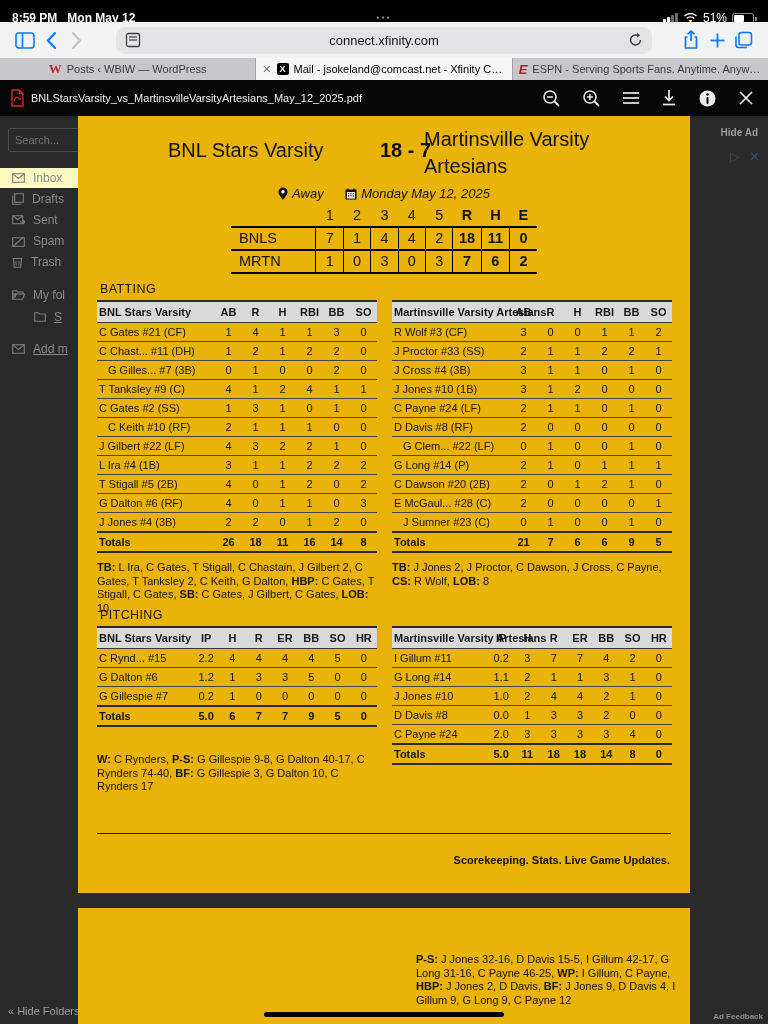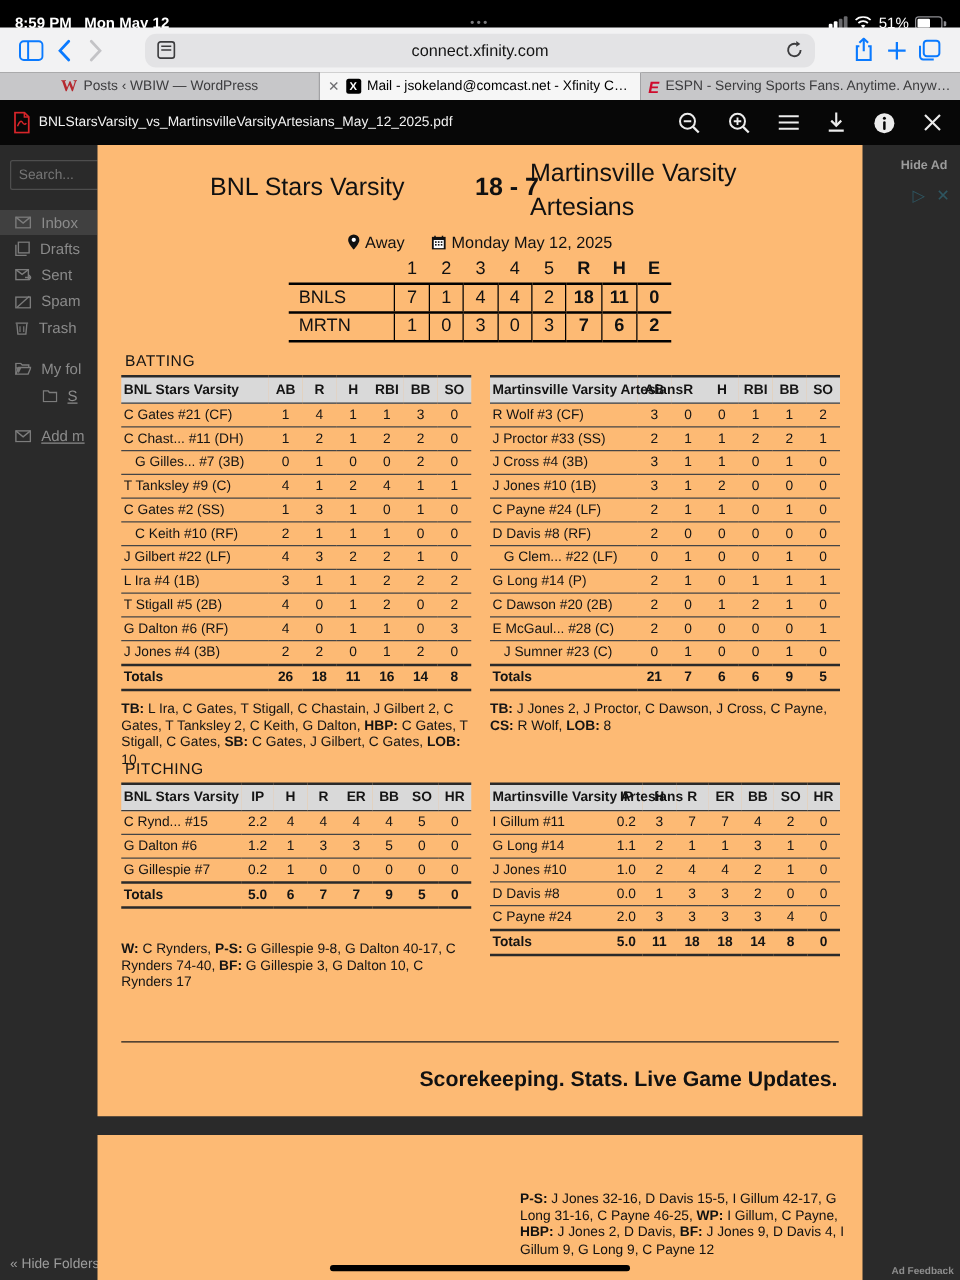--- a/index.html
+++ b/index.html
@@ -52,39 +52,39 @@
   .pdf-icons svg { display:block; }
   
   .content { position:absolute; top:116px; left:0; right:0; bottom:0; background:#2a2a2a; }
   
   .mail-side { position:absolute; left:0; top:0; width:78px; bottom:0; overflow:hidden; color:#8b8b8b; }
   .search-box { position:absolute; top:12px; left:8px; width:90px; height:24px; background:transparent;
     border:1px solid #4e4e4e; border-radius:2px; color:#777; font-size:11px; padding:0 6px;
     font-family:"Liberation Sans", sans-serif; }
   .folder-row { position:absolute; left:0; width:100%; height:20px; display:flex; align-items:center;
     font-size:12px; gap:8px; padding-left:30px; white-space:nowrap; }
-  .folder-row.active { background:#404040; }
+  .folder-row.active { background:#fef9c3; }
   .folder-row svg { flex:none; margin-left:-18px; }
   .tri { position:absolute; left:11px; font-size:8px; color:#777; }
   .u { text-decoration:underline; }
   
   .hide-ad { position:absolute; right:10px; top:11px; font-size:10px; font-weight:bold; color:#9c9c9c; }
   .ad-ctl { position:absolute; right:8px; top:33px; display:flex; gap:9px; color:#2e5560; font-size:13px; }
   .hide-folders { position:absolute; left:8px; bottom:7px; font-size:11px; color:#9d9d9d; }
   .ad-feedback { position:absolute; right:5px; bottom:3px; font-size:8px; font-weight:bold; color:#8d8d8d; }
   
-  .page { position:absolute; left:78px; width:612px; background:#fdba74; color:#111; }
+  .page { position:absolute; left:78px; width:612px; background:#eab308; color:#111; }
   .page1 { top:0; height:777px; }
   .page2 { top:792px; height:232px; }
   
   .away-team { position:absolute; left:90px; top:23px; font-size:20px; }
   .score { position:absolute; left:302px; top:23px; font-size:20px; font-weight:bold; }
   .home-team { position:absolute; left:346px; top:10px; width:212px; font-size:20px; line-height:27px; }
   .meta { position:absolute; top:70px; left:0; width:100%; text-align:center; font-size:13px; }
-  .meta span { margin:0 9px; }
+  .meta span { margin:0 9px;font-style:italic; }
   .meta svg { vertical-align:-2px; margin-right:4px; }
   
   .linescore { position:absolute; top:89px; left:50%; transform:translateX(-50%); }
   .line { border-collapse:collapse; font-size:14.5px; }
   .line th, .line td { width:30px; text-align:center; padding:2px 0 3px; height:19px; font-weight:normal; }
   .line .tname { width:90px; text-align:left; padding-left:8px; }
   .line thead th { border-bottom:2.5px solid #000; }
   .line tbody td { border-left:1.4px solid #000; }
   .line tbody td.tname { border-left:none; }
   .line tbody tr td { border-bottom:2.5px solid #000; }
@@ -98,21 +98,21 @@
     border-top:2.5px solid #2a2a2a; border-bottom:1px solid #3a3a3a; text-align:center; }
   .stat th.name, .stat td.name { text-align:left; white-space:nowrap; overflow:visible; padding-left:2px; }
   .stat td { padding:3px 1px; text-align:center; border-top:1px solid #454545; }
   .stat tbody tr:first-child td { border-top:none; }
   .stat tr.totals td { border-top:2.5px solid #2a2a2a; border-bottom:2.5px solid #2a2a2a; font-weight:bold; }
   .stat td.indent { padding-left:11px; }
   .note { margin-top:8px; font-size:11px; line-height:13.6px; color:#141414; }
   .note b { font-weight:bold; }
   .wnote { margin-top:26px; }
   .hrule { position:absolute; top:717px; left:19px; right:19px; border-top:1.5px solid #1d1d1d; }
-  .tagline { position:absolute; top:738px; right:20px; font-size:17px; font-weight:bold;margin-left:24px; }
+  .tagline { position:absolute; top:738px; right:20px; font-size:11px; font-weight:bold;margin-left:24px; }
   
   .p2-note { position:absolute; left:338px; top:13px; width:274px; font-size:11px; line-height:13.6px;margin-top:32px; }
   .home-indicator { position:absolute; left:264px; top:1012px; width:240px; height:5px;
     background:#000; border-radius:3px; z-index:40; }
 </style>
 </head>
 <body>
 
 <div class="status-bar">
   <div class="sb-left">

